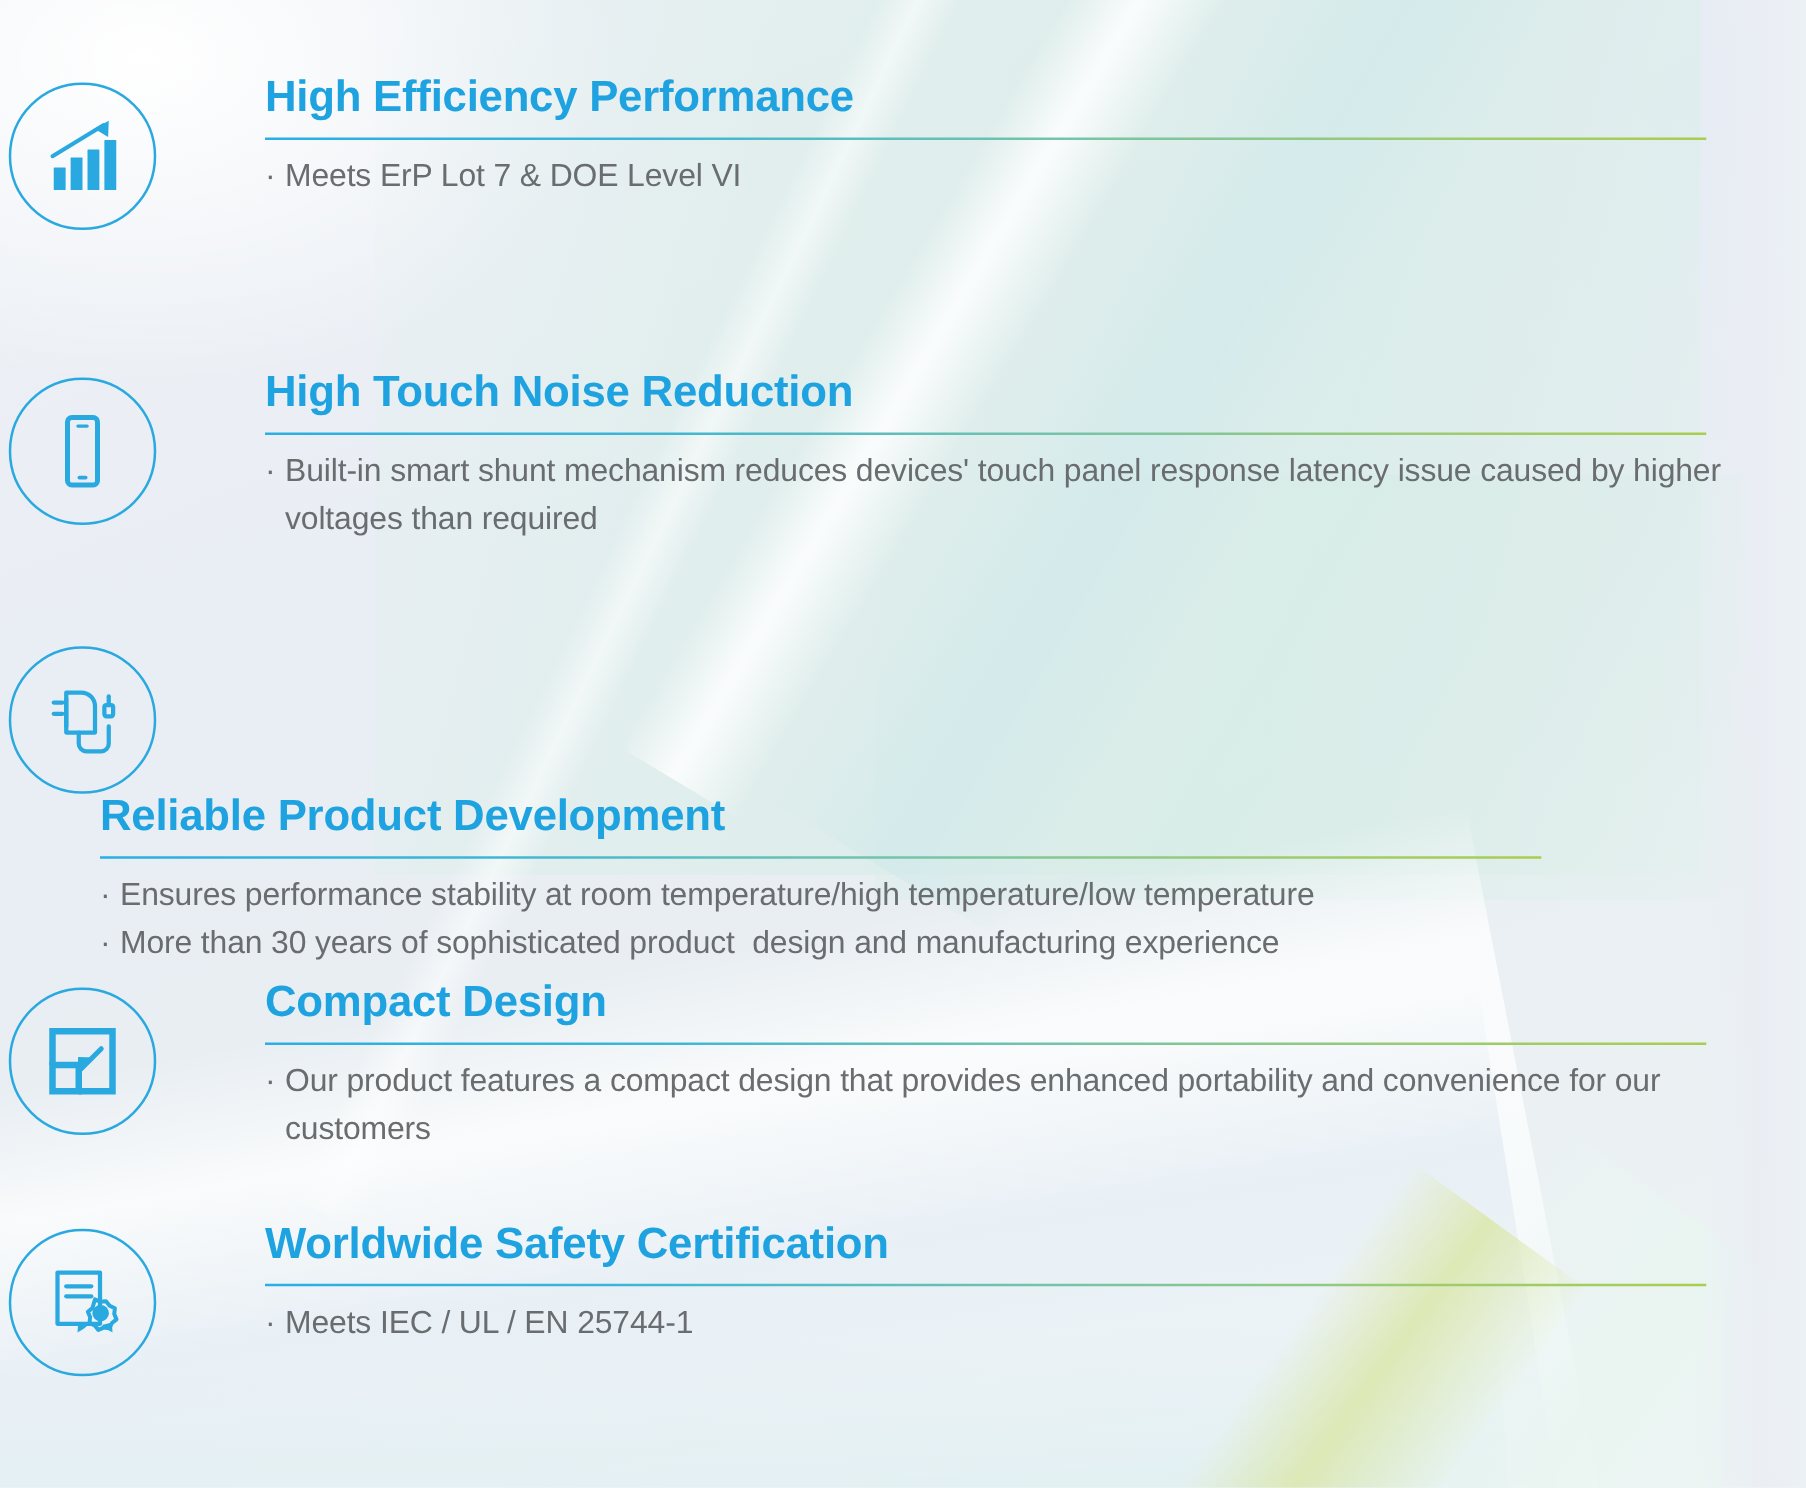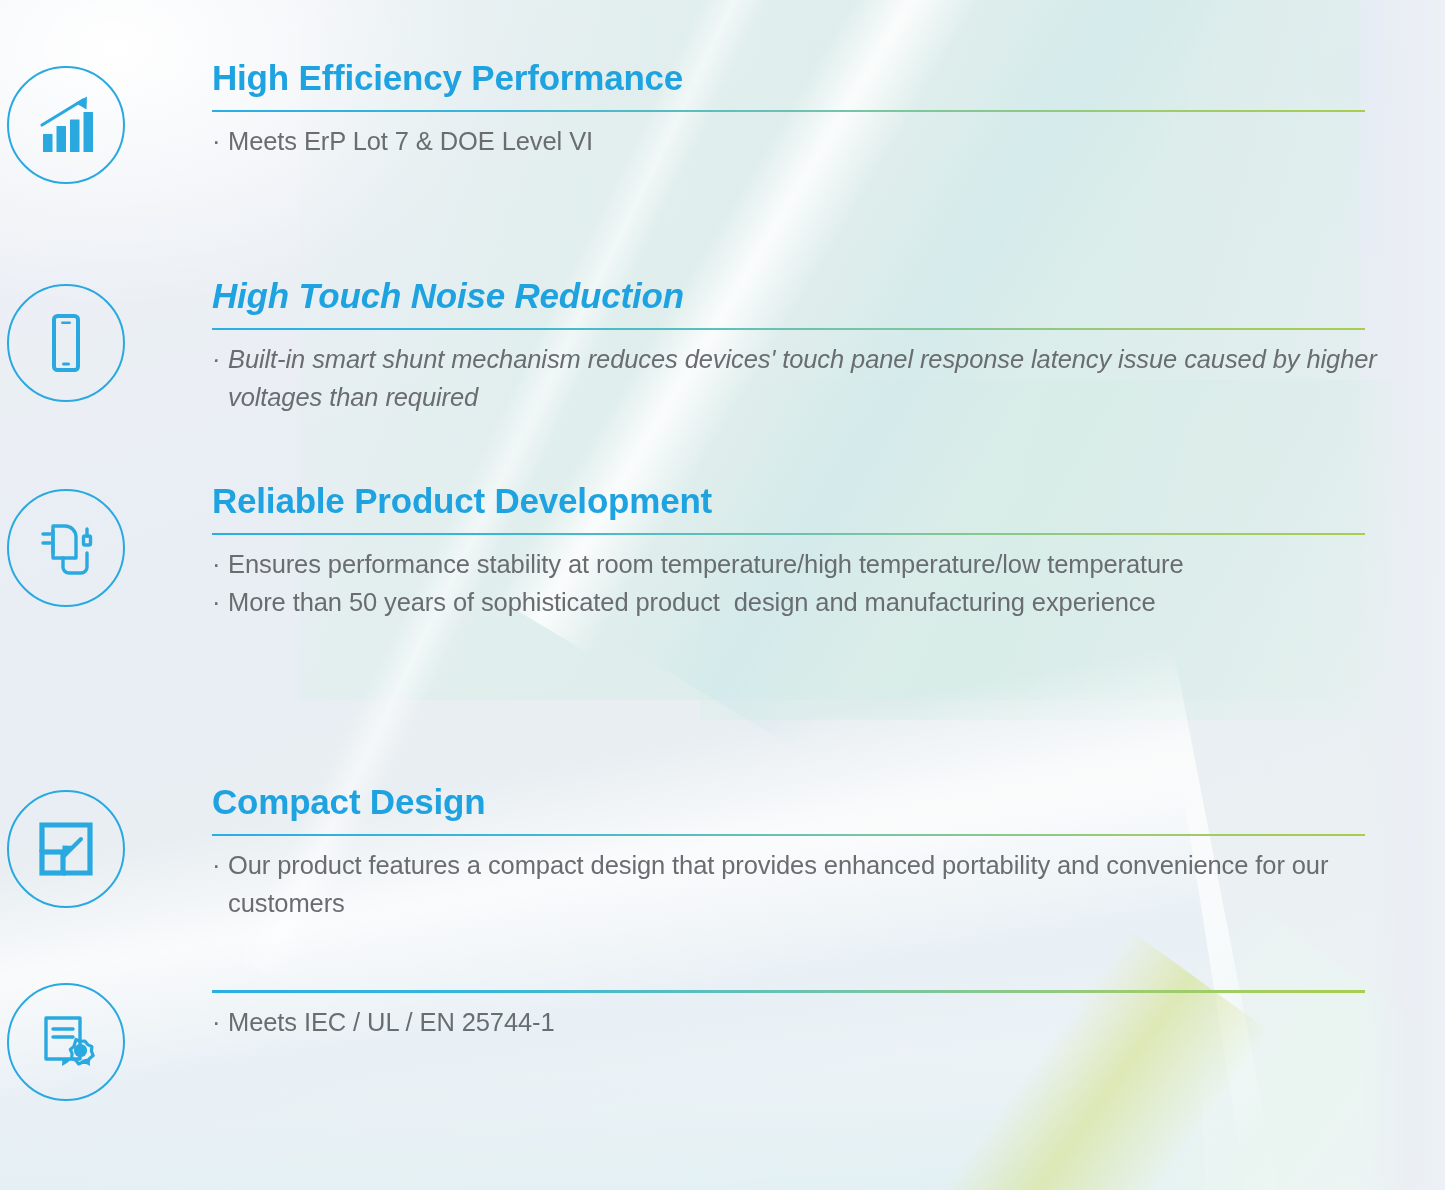--- a/index.html
+++ b/index.html
@@ -245,21 +245,21 @@
         <div class="divider"></div>
         <ul class="bullets">
           <li class="bullet">
             <span class="bullet-dot">·</span>
             <span class="bullet-text">Meets ErP Lot 7 &amp; DOE Level VI</span>
           </li>
         </ul>
       </div>
     </li>
 
-    <li class="feature" style="top:278px;font-style:italic;">
+    <li class="feature" style="top:296px;">
       <div class="icon-wrap">
         <div class="icon-circle">
           <svg width="70" height="70" viewBox="0 0 70 70" aria-hidden="true">
             <rect x="23" y="8" width="24" height="54" rx="3.5" fill="none" stroke="#2AA9E0" stroke-width="4"></rect>
             <rect x="30" y="13.5" width="10" height="2.6" rx="1.3" fill="#2AA9E0"></rect>
             <rect x="31" y="54.5" width="8" height="3" rx="1.5" fill="#2AA9E0"></rect>
           </svg>
         </div>
       </div>
       <div class="feature-body">
@@ -267,21 +267,21 @@
         <div class="divider"></div>
         <ul class="bullets">
           <li class="bullet">
             <span class="bullet-dot">·</span>
             <span class="bullet-text">Built-in smart shunt mechanism reduces devices' touch panel response latency issue caused by higher voltages than required</span>
           </li>
         </ul>
       </div>
     </li>
 
-    <li class="feature" style="top:483px;">
+    <li class="feature" style="top:511px;flex-direction:column;">
       <div class="icon-wrap">
         <div class="icon-circle">
           <svg width="74" height="74" viewBox="0 0 74 74" aria-hidden="true">
             <g fill="none" stroke="#2AA9E0" stroke-width="3.4" stroke-linecap="round" stroke-linejoin="round">
               <path d="M24 15 h12 a11 11 0 0 1 11 11 v21 h-23 z"></path>
               <line x1="24" y1="20" x2="24" y2="42"></line>
               <line x1="14" y1="23" x2="21" y2="23"></line>
               <line x1="14" y1="32" x2="21" y2="32"></line>
               <path d="M34 47 v9 a6 6 0 0 0 6 6 h12 a6 6 0 0 0 6 -6 v-14"></path>
               <rect x="54.5" y="25" width="7" height="9" rx="1.6"></rect>
@@ -293,21 +293,21 @@
       <div class="feature-body">
         <h2 class="feature-title">Reliable Product Development</h2>
         <div class="divider"></div>
         <ul class="bullets">
           <li class="bullet">
             <span class="bullet-dot">·</span>
             <span class="bullet-text">Ensures performance stability at room temperature/high temperature/low temperature</span>
           </li>
           <li class="bullet">
             <span class="bullet-dot">·</span>
-            <span class="bullet-text">More than 50 years of sophisticated product  design and manufacturing experience</span>
+            <span class="bullet-text">More than 30 years of sophisticated product  design and manufacturing experience</span>
           </li>
         </ul>
       </div>
     </li>
 
     <li class="feature" style="top:784px;">
       <div class="icon-wrap">
         <div class="icon-circle">
           <svg width="66" height="66" viewBox="0 0 66 66" aria-hidden="true">
             <g fill="none" stroke="#2AA9E0" stroke-width="5.2">
@@ -347,20 +347,21 @@
               <path d="M54 56 l5 3 l-0.5 -8 l-8 2 z"></path>
             </g>
             <g fill="none" stroke="#2AA9E0" stroke-width="3.2" stroke-linejoin="round">
               <path d="M45 32.5 l4.2 1.9 l4.6 -0.4 l2.9 3.6 l4.2 2 l-0.5 4.6 l1.8 4.3 l-3.6 2.9 l-2 4.2 l-4.6 -0.5 l-4.3 1.8 l-2.9 -3.6 l-4.2 -2 l0.5 -4.6 l-1.8 -4.3 l3.6 -2.9 z"></path>
             </g>
             <circle cx="49.5" cy="43.5" r="6.6" fill="#2AA9E0"></circle>
           </svg>
         </div>
       </div>
       <div class="feature-body">
+        <h2 class="feature-title">Worldwide Safety Certification</h2>
         <div class="divider"></div>
         <ul class="bullets">
           <li class="bullet">
             <span class="bullet-dot">·</span>
             <span class="bullet-text">Meets IEC / UL / EN 25744-1</span>
           </li>
         </ul>
       </div>
     </li>
 

